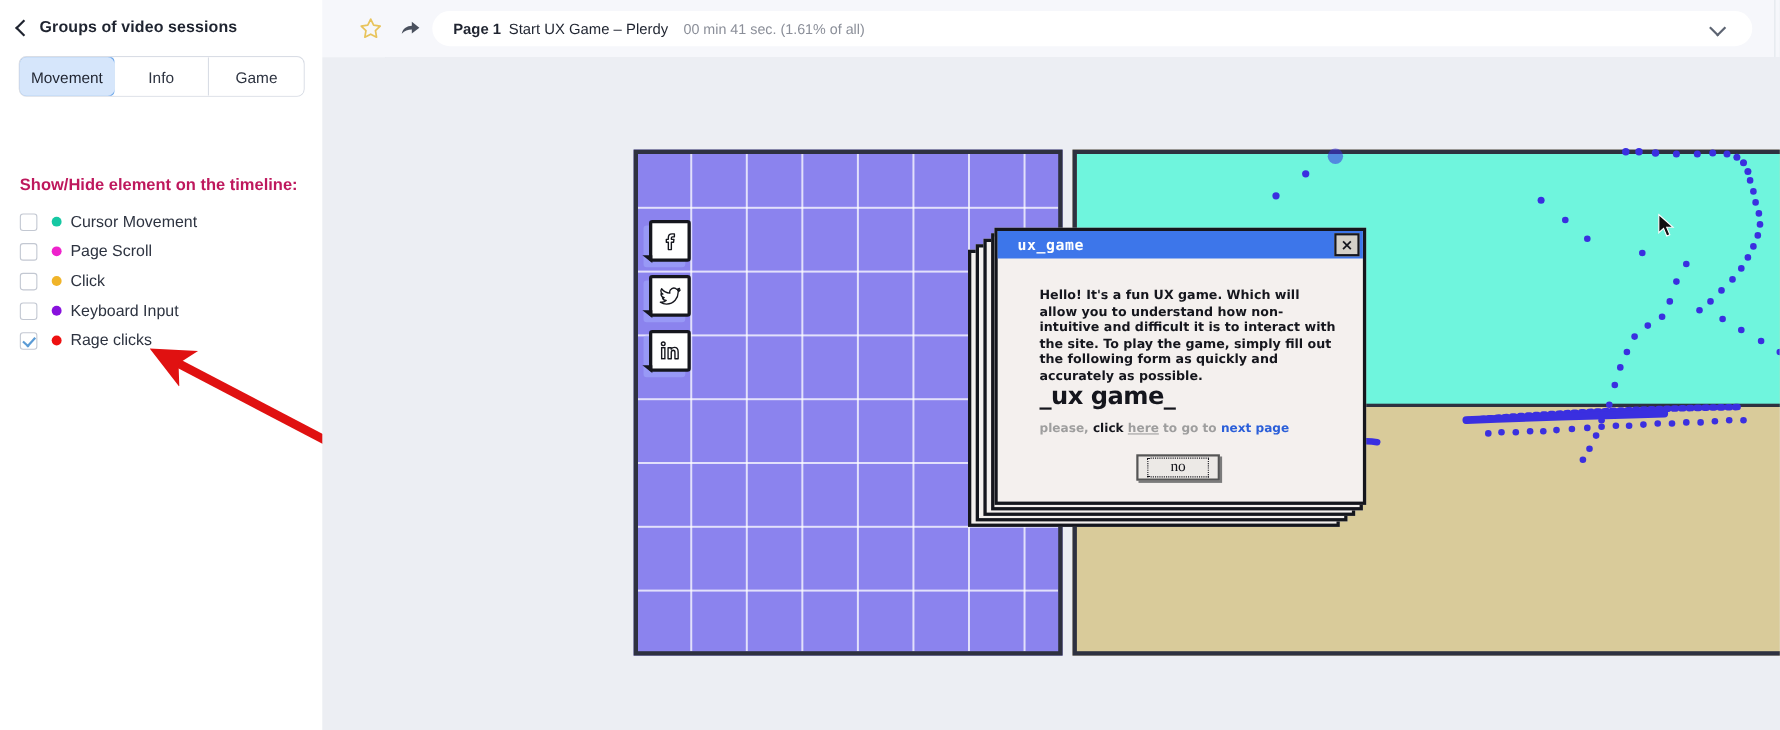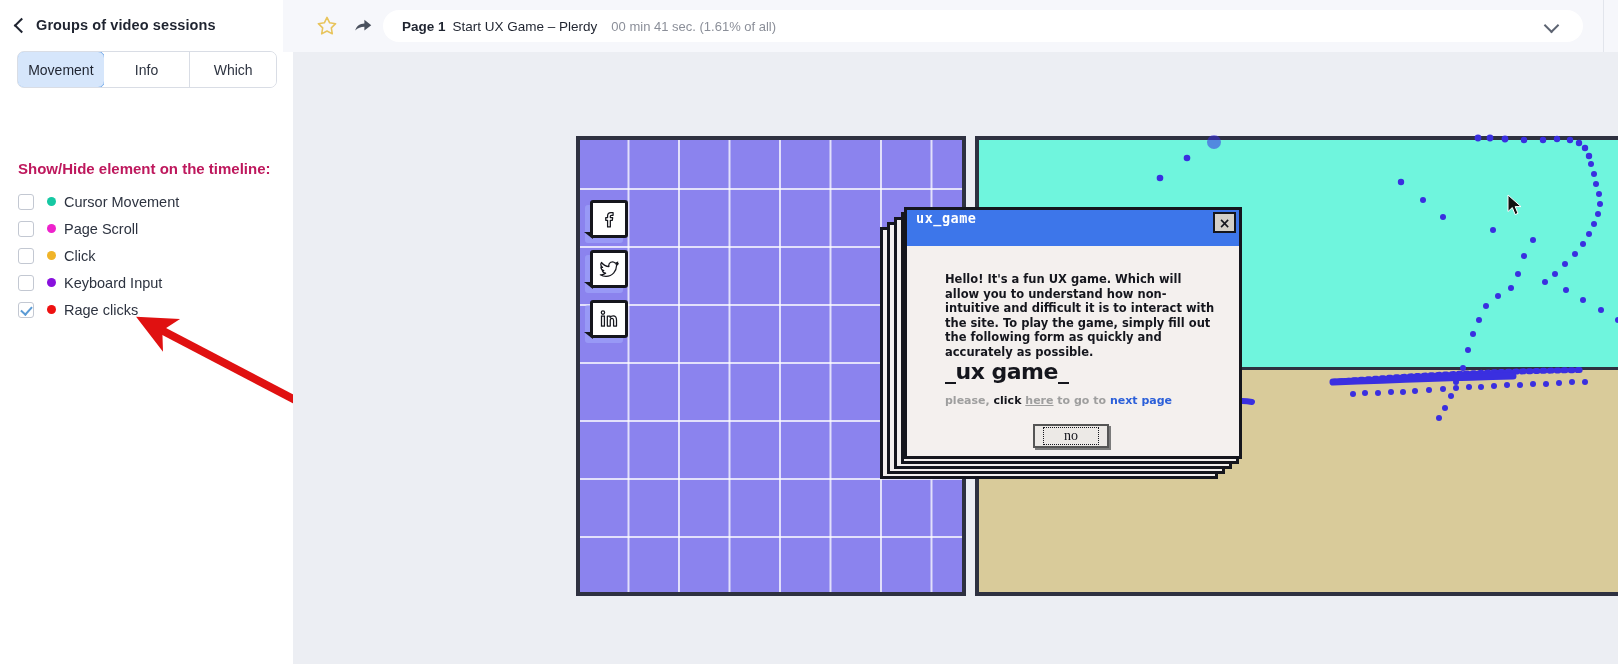--- a/index.html
+++ b/index.html
@@ -96,21 +96,21 @@
     transform: rotate(42deg);
   }
   .dot { width: 9px; height: 9px; border-radius: 50%; margin-left: 13px; flex: 0 0 auto; }
   .legend-label { margin-left: 8px; font-size: 14.5px; color: #2d3340; white-space: nowrap; }
 
   
   #annot-arrow { position: absolute; left: 120px; top: 300px; pointer-events: none; }
 
   
   #topbar {
-    position: absolute; left: 283px; top: 0; right: 0; height: 52px;
+    position: absolute; left: 293px; top: 0; right: 0; height: 52px;
     background: #f6f7fb;
   }
   .tb-icons { position: absolute; left: 33px; top: 15px; display: flex; gap: 14px; align-items: center; }
   .star-icon { cursor: pointer; }
   .share-icon { cursor: pointer; }
 
   .page-pill {
     position: absolute; left: 100px; top: 10px;
     height: 32px; width: 1200px;
     background: #ffffff;
@@ -205,23 +205,23 @@
   .dlg-shadow.s2 { left: 7px;  top: 15px; width: 338px; height: 252px; }
   .dlg-shadow.s3 { left: 14px; top: 10px; width: 338px; height: 252px; }
   .dlg-shadow.s4 { left: 21px; top: 5px;  width: 338px; height: 252px; }
   #dialog {
     position: absolute; left: 24px; top: 0;
     width: 338px; height: 252px;
     background: #f4f0ee;
     border: 3px solid #15161d;
   }
   #dlg-titlebar {
-    height: 36px; background: #3d76ea;
-    display: flex; 
-    padding-left: 9px;
+    height: 25px; background: #3d76ea;
+    display: flex; align-items: center;
+    padding-left: 18px;
     position: relative;
   }
   #dlg-title {
     color: #ffffff; font-size: 13.5px; font-weight: 700;
     font-family: "DejaVu Sans Mono", monospace;
     letter-spacing: 0.5px;
   }
   #dlg-close {
     position: absolute; right: 3px; top: 2px;
     width: 23px; height: 21px;
@@ -283,21 +283,21 @@
   <div id="sidebar">
 
     <div class="sb-back">
       <span class="chev-left"></span>
       <span class="sb-back-label">Groups of video sessions</span>
     </div>
 
     <div class="tabs">
       <div class="tab active">Movement</div>
       <div class="tab">Info</div>
-      <div class="tab">Which</div>
+      <div class="tab">Game</div>
     </div>
 
     <div class="sb-section-title">Show/Hide element on the timeline:</div>
 
     <div class="legend">
       <div class="legend-row">
         <span class="cbx"></span>
         <span class="dot" style="background:#16c8a3"></span>
         <span class="legend-label">Cursor Movement</span>
       </div>

